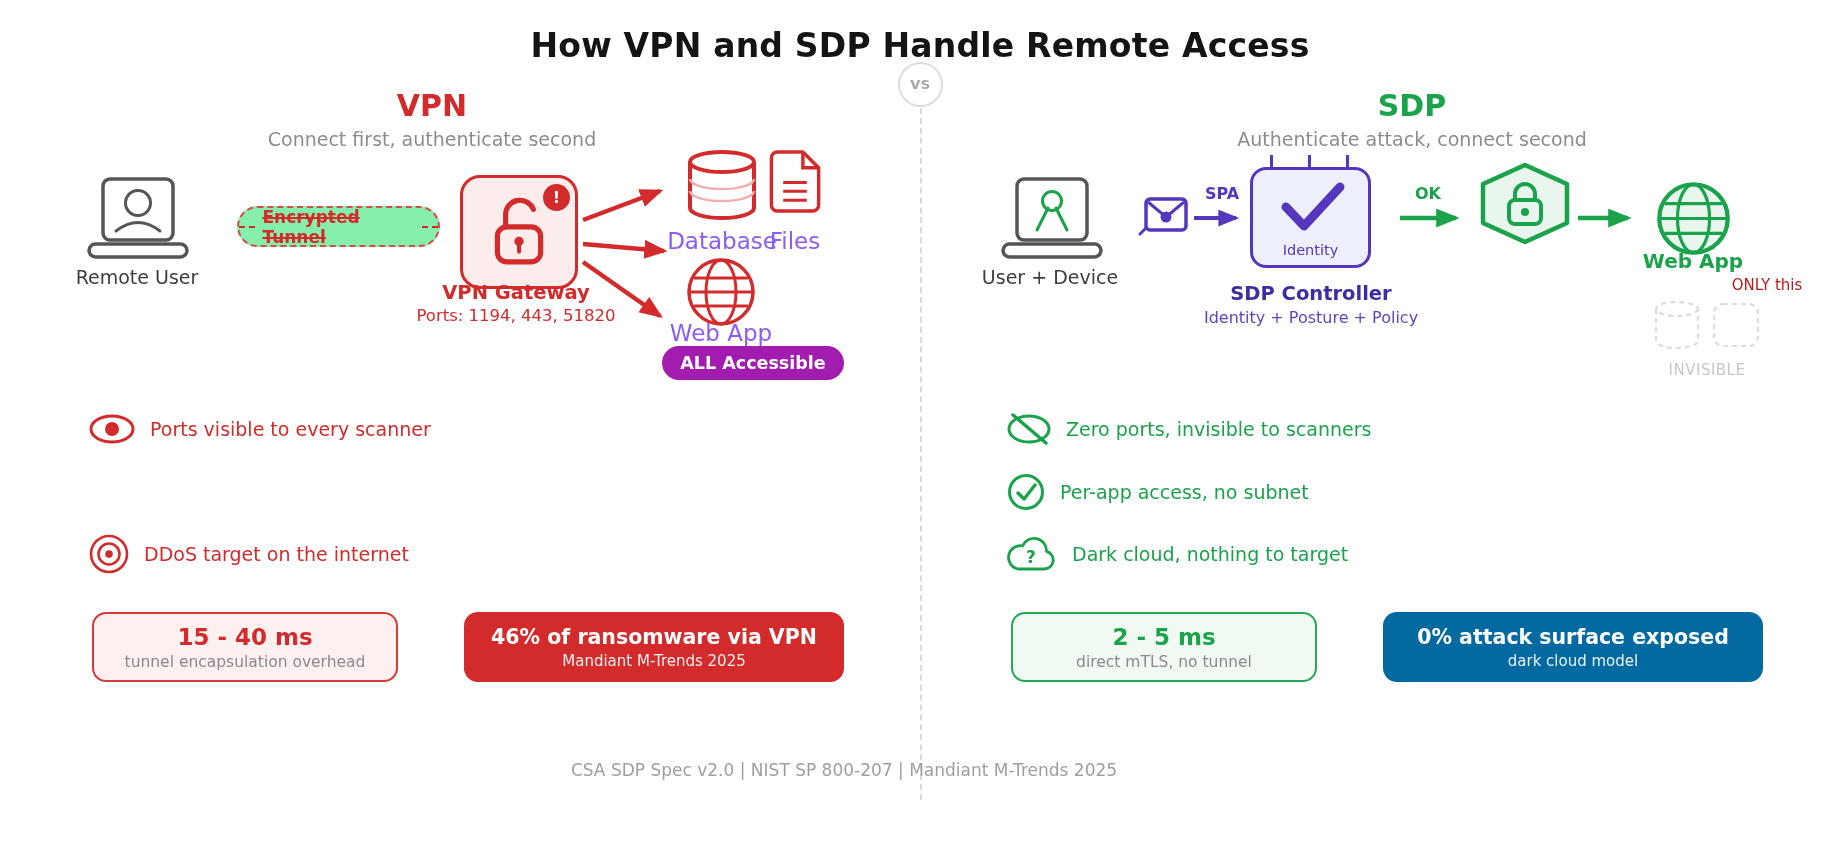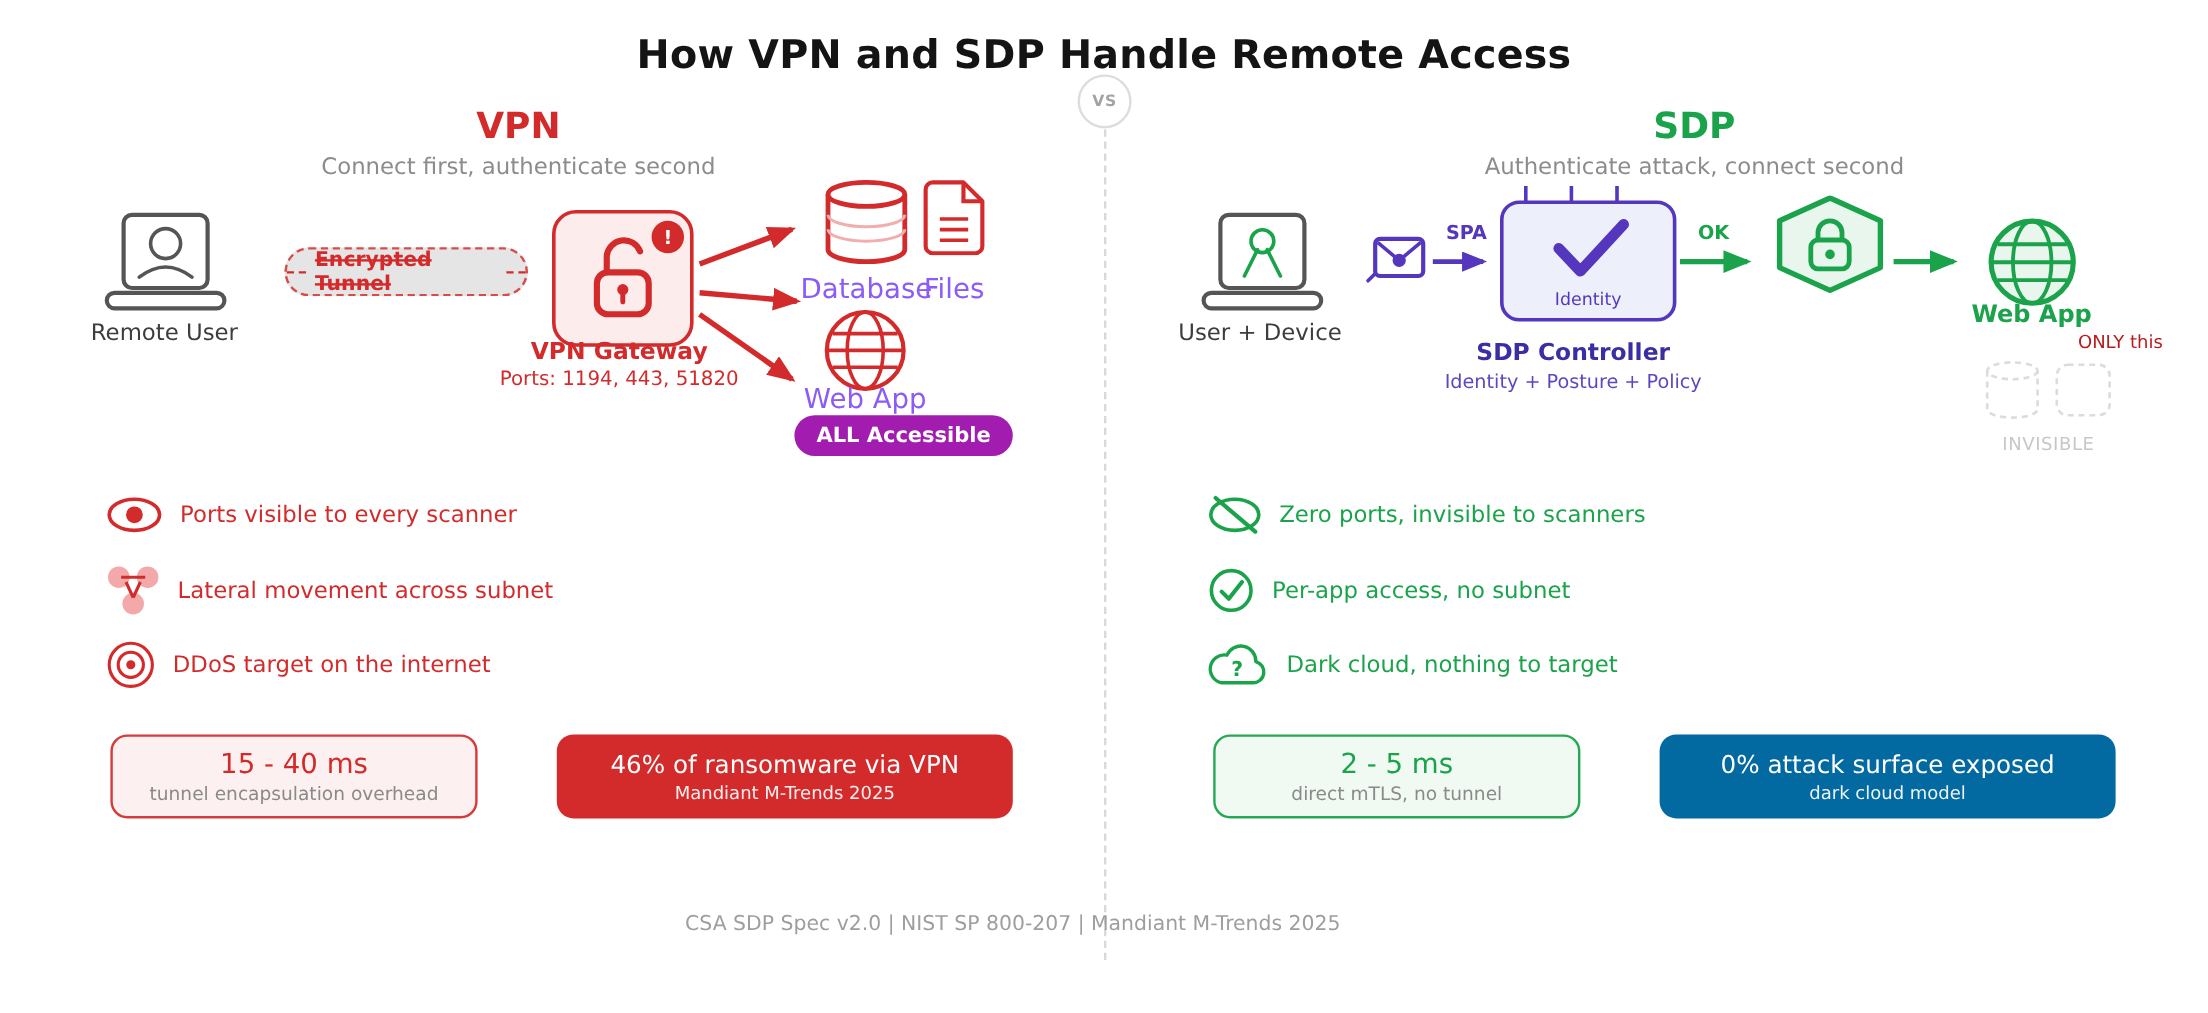--- a/index.html
+++ b/index.html
@@ -18,21 +18,21 @@
             display:flex;align-items:center;justify-content:center;letter-spacing:.5px;z-index:3}
 
   .col-heading{position:absolute;width:300px;text-align:center;font-size:30px;font-weight:bold}
   .vpnc{color:#d32b2b}.sdpc{color:#1aa34a}.purc{color:#5537bd}
   .col-sub{position:absolute;width:440px;text-align:center;font-size:19px;color:#8c8c8c}
 
   .node-label{position:absolute;width:200px;text-align:center;font-size:19px;color:#3d3d3d}
   .small-red-label{position:absolute;width:200px;text-align:center;font-size:23px;color:#8b5cf6}
 
   .tunnel-pill{position:absolute;left:237px;top:206px;width:203px;height:41px;border-radius:21px;
-               background:#e5e5e5;border:2.5px dashed #d94a4a;display:flex;align-items:center;
+               background:#86efac;border:2.5px dashed #d94a4a;display:flex;align-items:center;
                justify-content:center;gap:7px}
   .tunnel-pill .tdash{width:18px;border-top:2.5px dashed #d32b2b}
   .tunnel-text{font-size:17px;font-weight:bold;color:#d32b2b;text-decoration:line-through;
                text-decoration-thickness:2px}
 
   .gateway-box{position:absolute;left:460px;top:175px;width:118px;height:114px;border-radius:20px;
                background:#fcecec;border:3.5px solid #d32b2b;display:flex;align-items:center;
                justify-content:center}
   .alert-badge{position:absolute;left:80px;top:6px;width:27px;height:27px;border-radius:50%;
                background:#d32b2b;color:#fff;font-weight:bold;font-size:16px;display:flex;
@@ -51,27 +51,27 @@
   .bullet.red .btext{color:#d32b2b}
   .bullet.green .btext{color:#1aa34a}
   .bicon{display:flex;align-items:center;justify-content:center}
 
   .stat{position:absolute;height:70px;border-radius:14px;display:flex;flex-direction:column;
         justify-content:center;align-items:center;gap:3px}
   .stat.outline-red{background:#fdf0f0;border:2px solid #d43c3c}
   .stat.fill-red{background:#d32b2b}
   .stat.outline-green{background:#f0faf3;border:2px solid #27a855}
   .stat.fill-green{background:#0369a1}
-  .stat-value{font-weight:normal;font-size:23px;color:#d32b2b}
+  .stat-value{font-weight:bold;font-size:23px;color:#d32b2b}
   .outline-green .stat-value{color:#1aa34a}
   .fill-red .stat-value,.fill-green .stat-value{color:#fff;font-size:20.5px}
   .stat-caption{font-size:15.5px;color:#8a8a8a}
   .fill-red .stat-caption,.fill-green .stat-caption{color:rgba(255,255,255,.92);font-size:15px}
 
-  .controller-box{position:absolute;left:1250px;top:167px;width:147px;height:101px;border-radius:16px;
+  .controller-box{position:absolute;left:1250px;top:167px;width:121px;height:101px;border-radius:16px;
                   background:#edf0fb;border:3px solid #5537bd;display:flex;flex-direction:column;
                   align-items:center;justify-content:flex-end;padding-bottom:7px}
   .controller-box svg{margin-bottom:2px}
   .ctl-inner{font-size:14.5px;color:#5537bd}
   .tick{position:absolute;top:155px;width:3px;height:13px;background:#5537bd}
   .ctl-label{position:absolute;left:1211px;top:282px;width:200px;text-align:center;
              font-size:19.5px;font-weight:bold;color:#3b2da4}
   .ctl-caption{position:absolute;left:1186px;top:308px;width:250px;text-align:center;
                font-size:16px;color:#5a48c2}
 
@@ -174,31 +174,20 @@
 
   <div class="bullet red" style="left:88px;top:406px">
     <span class="bicon">
       <svg width="48" height="32" viewBox="0 0 48 32">
         <ellipse cx="24" cy="16" rx="21" ry="13" fill="none" stroke="#d32b2b" stroke-width="3"></ellipse>
         <circle cx="24" cy="16" r="7" fill="#d32b2b"></circle>
       </svg>
     </span>
     <span class="btext">Ports visible to every scanner</span>
   </div>
-  <div class="bullet red" style="left:88px;top:469px">
-    <span class="bicon">
-      <svg width="46" height="42" viewBox="0 0 46 42">
-        <circle cx="11" cy="10" r="9" fill="#f3a9a9"></circle>
-        <circle cx="35" cy="10" r="9" fill="#f3a9a9"></circle>
-        <circle cx="23" cy="32" r="9" fill="#f3a9a9"></circle>
-        <path d="M13 10 H33 M17 14 L23 27 M29 14 L23 27" fill="none" stroke="#d32b2b" stroke-width="2.6"></path>
-      </svg>
-    </span>
-    <span class="btext">Lateral movement across subnet</span>
-  </div>
   <div class="bullet red" style="left:88px;top:531px">
     <span class="bicon">
       <svg width="42" height="42" viewBox="0 0 42 42">
         <circle cx="21" cy="21" r="18" fill="none" stroke="#d32b2b" stroke-width="2.6"></circle>
         <circle cx="21" cy="21" r="10.5" fill="none" stroke="#d32b2b" stroke-width="2.6"></circle>
         <circle cx="21" cy="21" r="3.8" fill="#d32b2b"></circle>
       </svg>
     </span>
     <span class="btext">DDoS target on the internet</span>
   </div>

